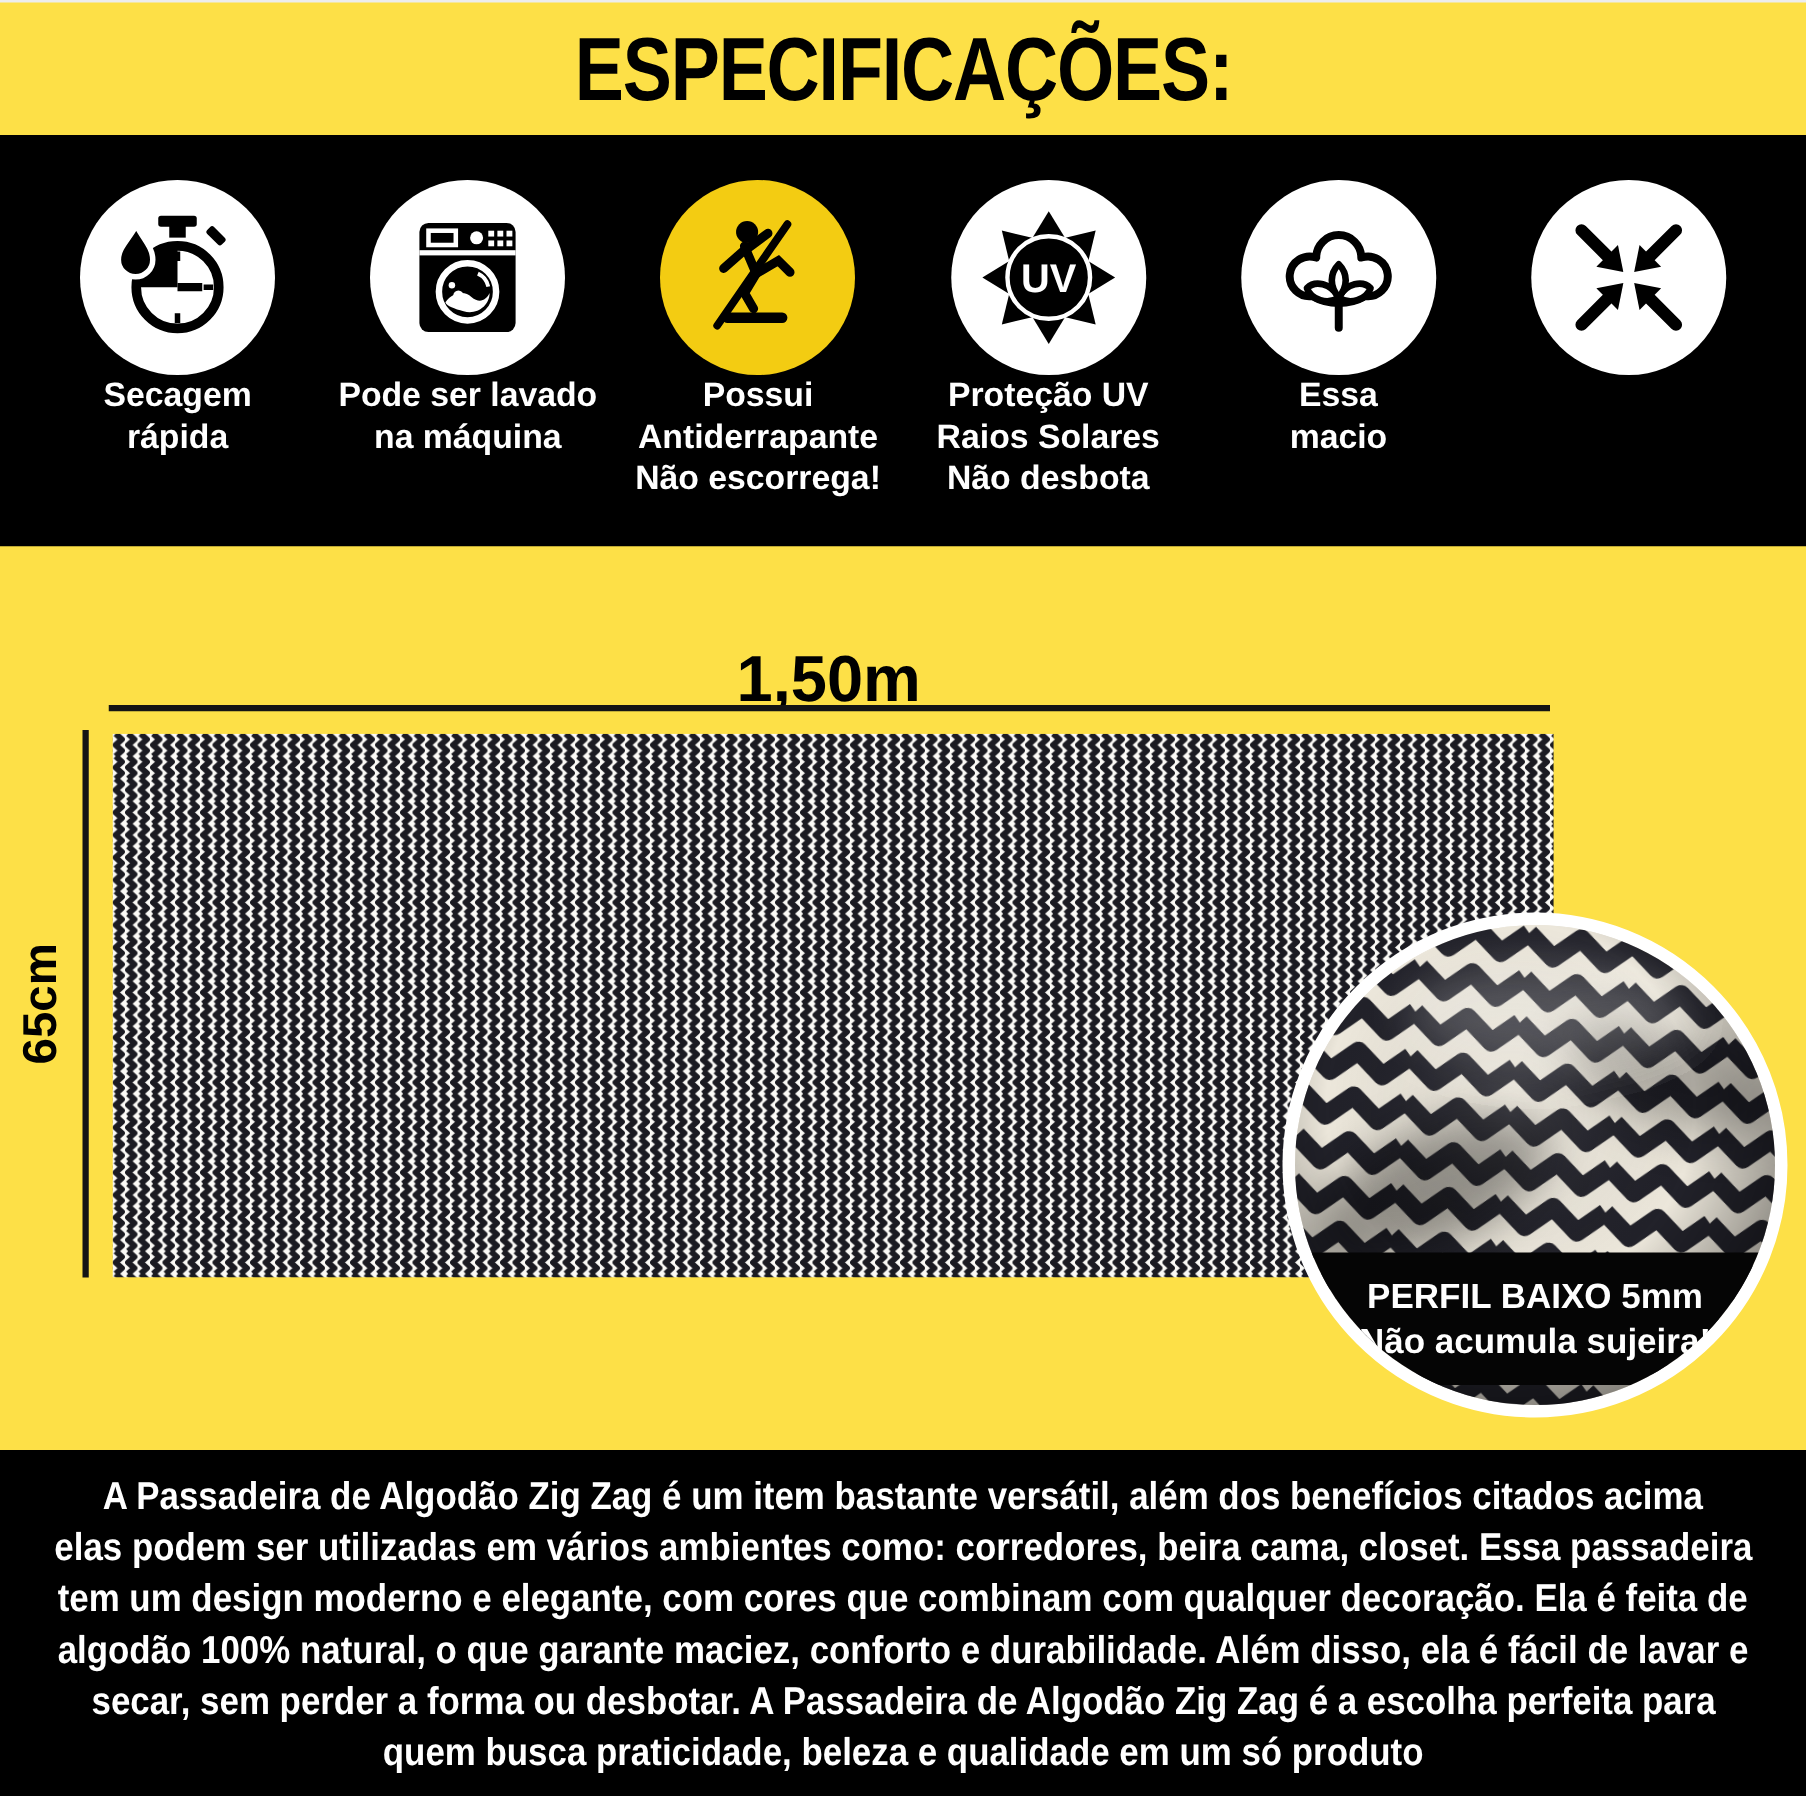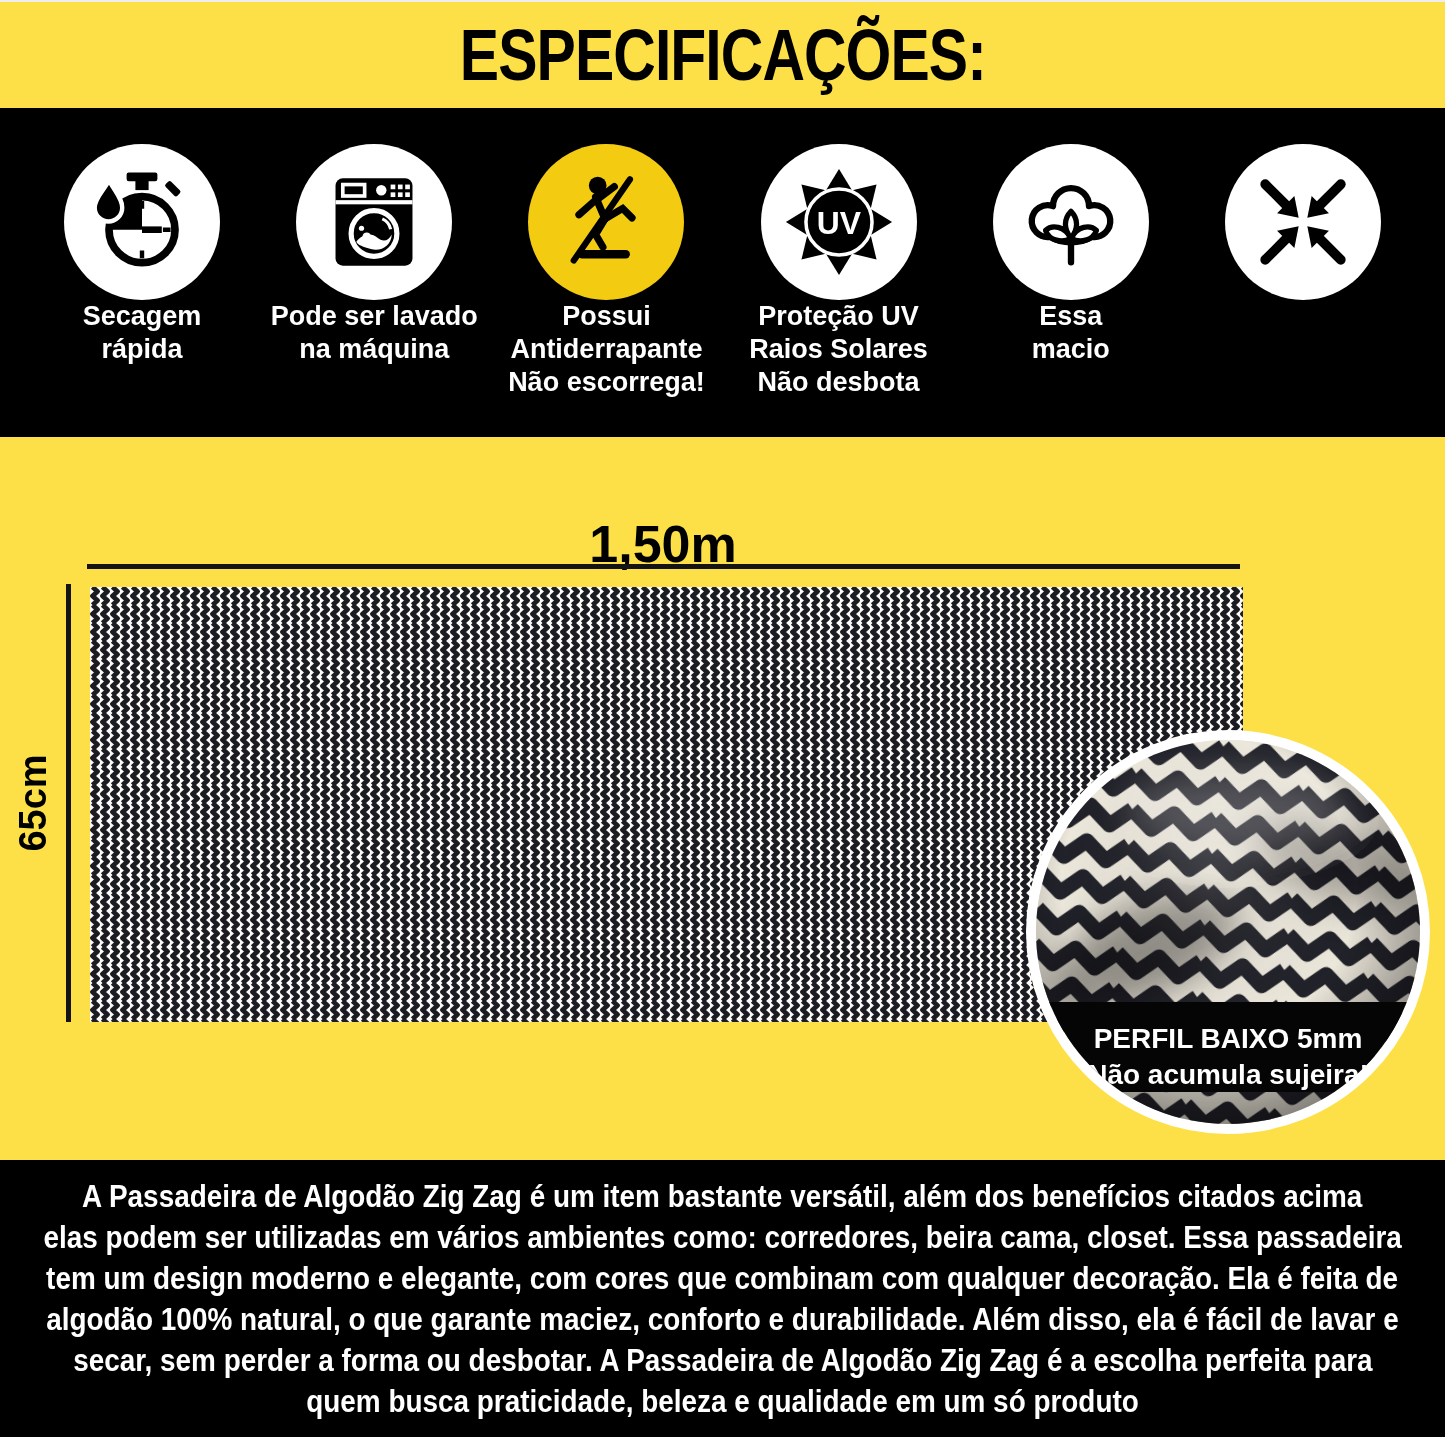--- a/index.html
+++ b/index.html
@@ -28,22 +28,22 @@
   .hline{position:absolute;left:87px;top:562px;width:1153px;height:5px;background:#141414;}
   .vline{position:absolute;left:66px;top:582px;width:5px;height:438px;background:#141414;}
   .hlabel{position:absolute;left:33px;top:801px;transform:translate(-50%,-50%) rotate(-90deg);
           font-size:38px;font-weight:bold;color:#000;white-space:nowrap;}
   .rug{position:absolute;left:90px;top:585px;width:1153px;height:435px;}
 
   
   .detail{position:absolute;left:1026px;top:728px;width:384px;height:384px;
           border:10px solid #fff;border-radius:50%;overflow:hidden;background:#e8e4da;z-index:5;}
   .detail svg{position:absolute;left:0;top:0;}
-  .caption{position:absolute;left:0;top:262px;width:100%;height:90px;background:#050505;
-           display:flex;flex-direction:column;align-items:center;justify-content:flex-end;gap:2px;}
+  .caption{position:absolute;left:0;top:262px;width:100%;height:106px;background:#050505;
+           display:flex;flex-direction:column;align-items:center;justify-content:center;gap:2px;}
   .caption div{color:#fff;font-weight:bold;font-size:28px;line-height:34px;white-space:nowrap;}
 
   
   .footer{position:absolute;left:0;top:1158px;width:100%;height:279px;background:#000;
           display:flex;flex-direction:column;align-items:center;justify-content:flex-start;
           padding-top:16px;box-sizing:border-box;}
   .fline{color:#fff;font-weight:bold;font-size:31px;line-height:41px;white-space:nowrap;
          transform:scaleX(0.9);transform-origin:50% 50%;}
 </style>
 </head>

